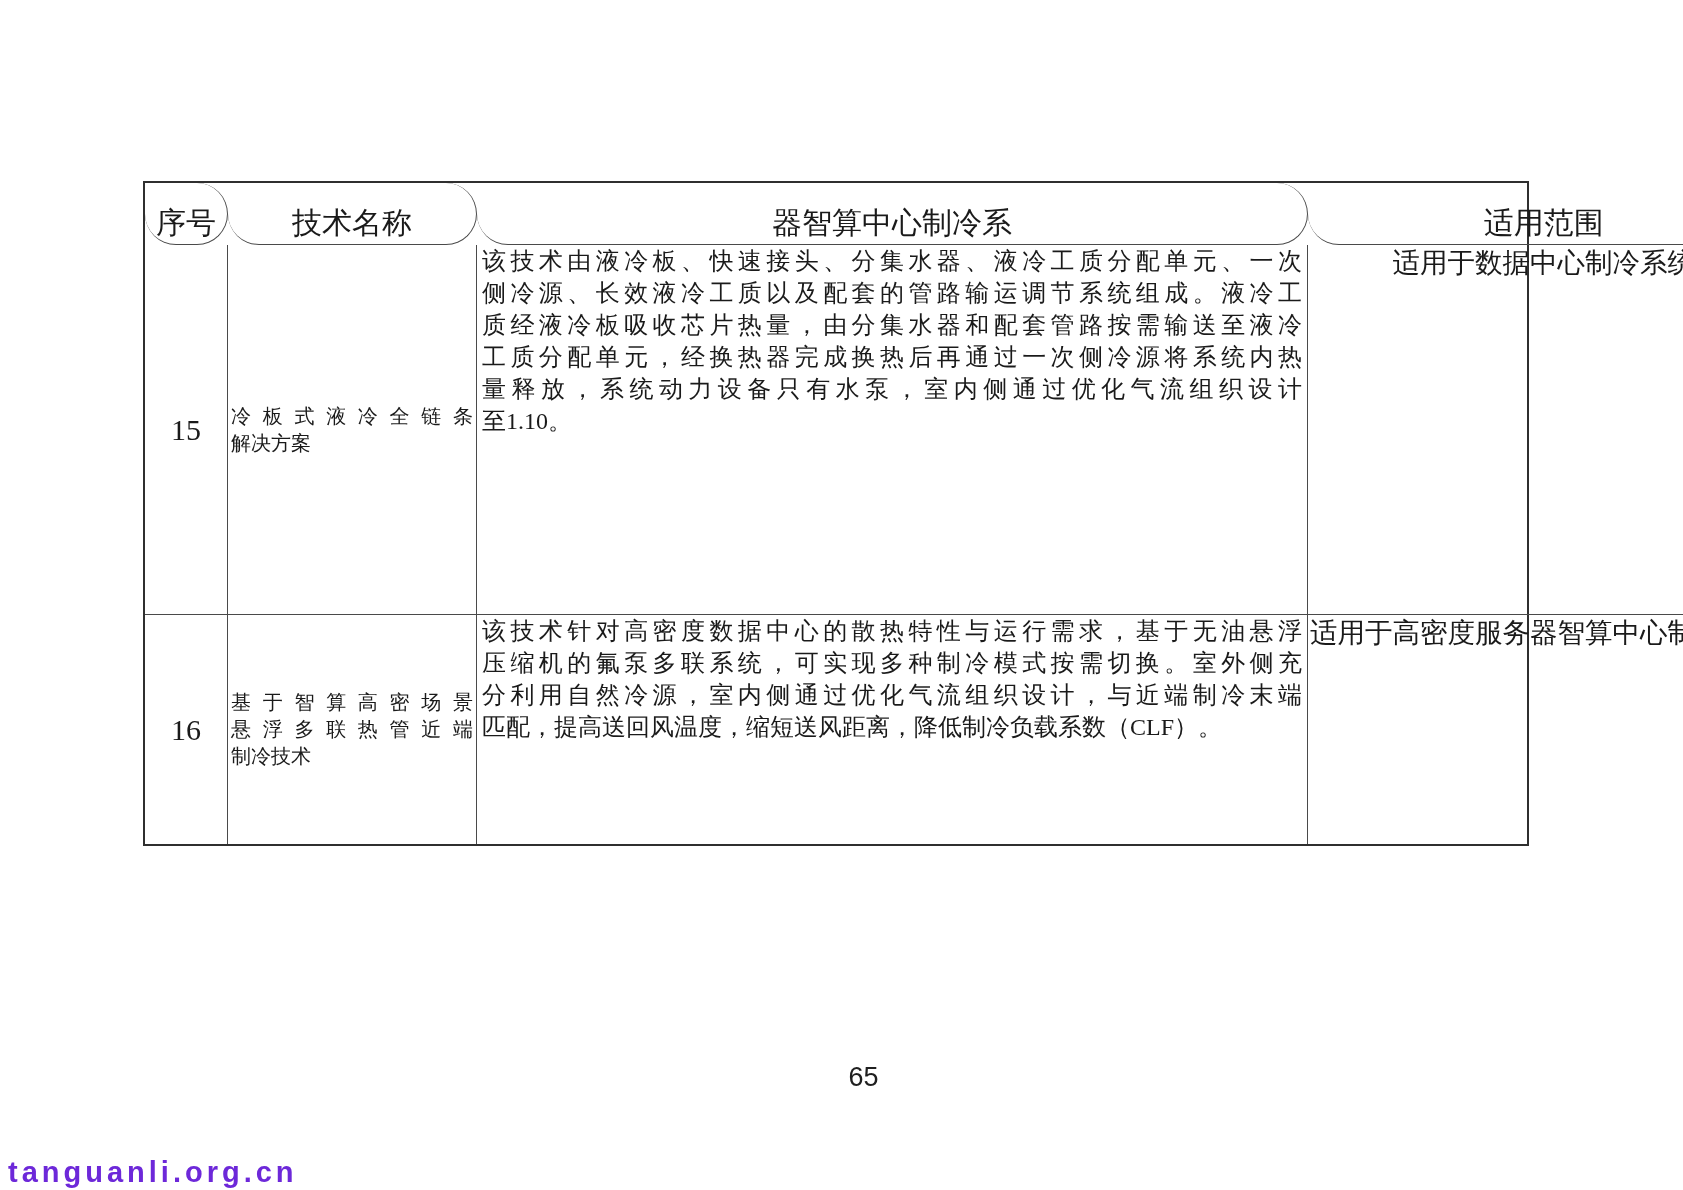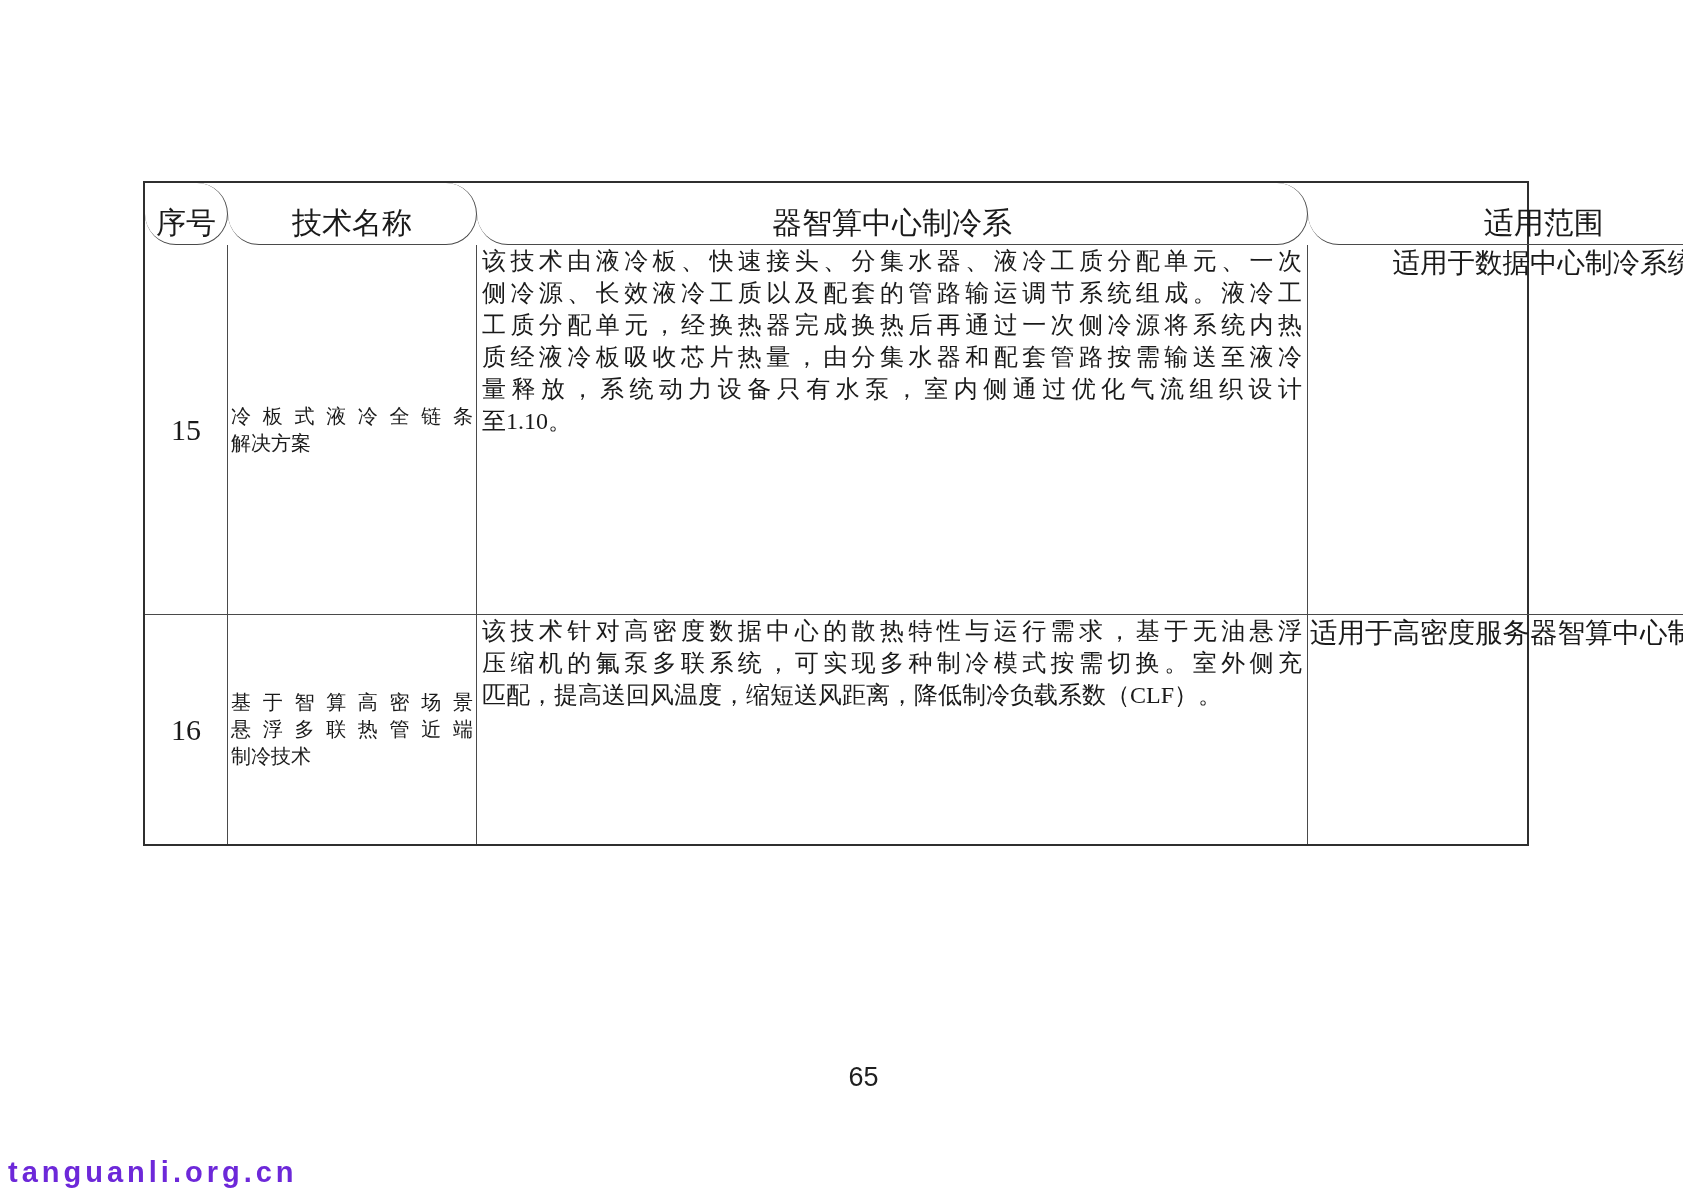--- a/index.html
+++ b/index.html
@@ -121,42 +121,43 @@
   <div class="cell c-num r15">
     <span>15</span>
   </div>
   <div class="cell c-name r15">
       <div class="tline">冷板式液冷全链条</div>
       <div class="tline tline-last">解决方案</div>
     </div>
   <div class="cell c-desc r15">
       <div class="tline">该技术由液冷板、快速接头、分集水器、液冷工质分配单元、一次</div>
       <div class="tline">侧冷源、长效液冷工质以及配套的管路输运调节系统组成。液冷工</div>
+      <div class="tline">质经液冷板吸收芯片热量，由分集水器和配套管路按需输送至液冷</div>
       <div class="tline">工质分配单元，经换热器完成换热后再通过一次侧冷源将系统内热</div>
-      <div class="tline">质经液冷板吸收芯片热量，由分集水器和配套管路按需输送至液冷</div>
       <div class="tline">量释放，系统动力设备只有水泵，室内侧通过优化气流组织设计</div>
       <div class="tline tline-last">至1.10。</div>
     </div>
   <div class="cell c-scope r15 last-col">
       <div class="tline">适用于数据中心制</div>
       <div class="tline tline-last">冷系统</div>
     </div>
 
   <div class="row-last" style="display:contents">
     <div class="cell c-num r16">
       <span>16</span>
     </div>
     <div class="cell c-name r16">
         <div class="tline">基于智算高密场景</div>
         <div class="tline">悬浮多联热管近端</div>
         <div class="tline tline-last">制冷技术</div>
       </div>
     <div class="cell c-desc r16">
         <div class="tline">该技术针对高密度数据中心的散热特性与运行需求，基于无油悬浮</div>
         <div class="tline">压缩机的氟泵多联系统，可实现多种制冷模式按需切换。室外侧充</div>
+        <div class="tline">分利用自然冷源，室内侧通过优化气流组织设计，与近端制冷末端</div>
         <div class="tline tline-last">匹配，提高送回风温度，缩短送风距离，降低制冷负载系数（CLF）。</div>
       </div>
     <div class="cell c-scope r16 last-col">
         <div class="tline">适用于高密度服务</div>
         <div class="tline">器智算中心制冷系</div>
         <div class="tline tline-last">统</div>
       </div>
   </div>
 </div>
 

